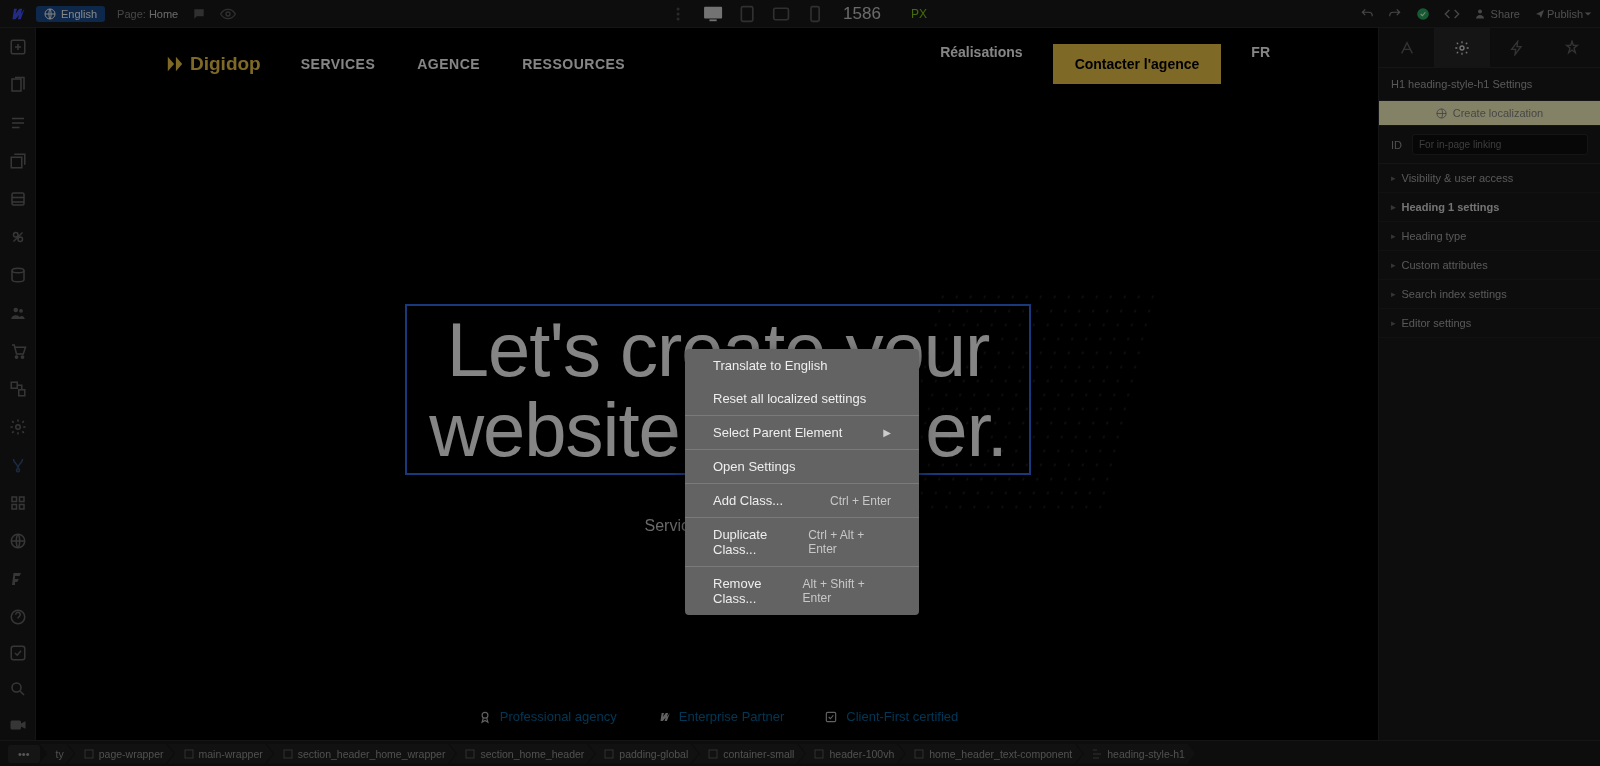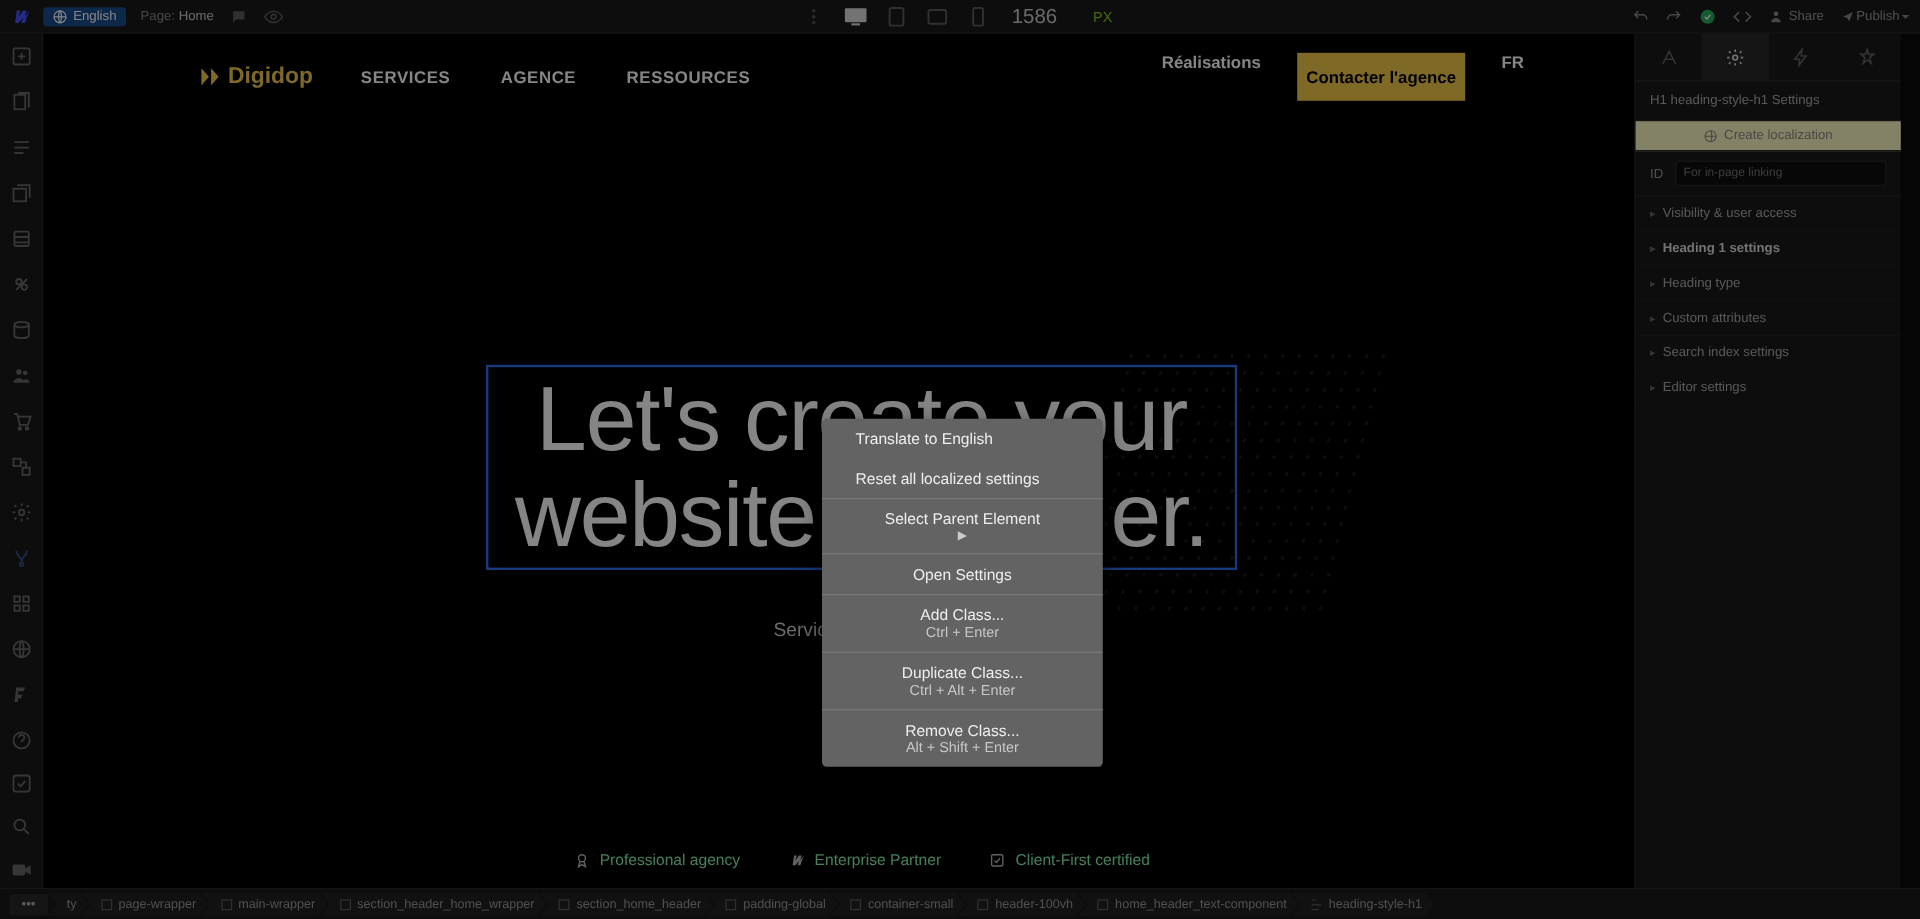--- a/index.html
+++ b/index.html
@@ -28,37 +28,37 @@
 
 
 .canvas { position: absolute; top: 28px; left: 36px; right: 200px; bottom: 26px; background: #000; overflow: hidden; }
 .site-header { position: absolute; top: 0; left: 0; right: 0; height: 72px; display: flex; align-items: center; padding: 0 130px 0 130px; }
 .site-logo { display: flex; align-items: center; gap: 6px; color: #f2c94c; font-weight: 700; font-size: 19px; }
 .site-logo .logo-mark { width: 18px; height: 18px; }
 .site-nav { display: flex; gap: 42px; margin-left: 40px; }
 .site-nav a { color: #fff; text-decoration: none; font-size: 14px; font-weight: 600; letter-spacing: 0.5px; }
 .site-header .right-nav { margin-left: auto; display: flex; gap: 30px; }
 .site-header .right-nav .link-plain { color: #fff; font-size: 14px; font-weight: 600; }
-.site-header .cta { background: #f2c94c; color: #000; padding: 12px 8px; font-weight: 700; font-size: 14px; }
+.site-header .cta { background: #f2c94c; color: #000; padding: 12px 22px; font-weight: 700; font-size: 14px; }
 .site-header .lang-switch { color: #fff; font-size: 14px; font-weight: 700; }
 
 .hero { position: absolute; top: 72px; left: 0; right: 0; bottom: 0; display: flex; flex-direction: column; align-items: center; justify-content: center; }
 .hero .decor-grid { position: absolute; top: 190px; right: 270px; width: 220px; height: 220px; background-image: radial-gradient(circle, #2c2c2c 1.5px, transparent 1.5px); background-size: 14px 14px; opacity: 0.6; transform: skewX(-14deg); }
 .hero h1 { font-size: 76px; font-weight: 500; color: #fff; text-align: center; line-height: 1.05; letter-spacing: -1px; padding: 4px 22px; position: relative; border: 2px solid #2f6fed; }
 .hero h1 .line { display: block; }
 .hero .sub-links { margin-top: 40px; display: flex; gap: 40px; color: #ccc; font-size: 16px; align-items: center; }
 .hero .sub-links .sl { display: flex; align-items: center; gap: 8px; }
 .hero .sub-links .arrow { color: #f2c94c; transform: rotate(-45deg); display: inline-block; font-size: 18px; }
 
-.trust-row { position: absolute; bottom: 16px; left: 0; right: 0; display: flex; justify-content: center; gap: 40px; color: #86efac; font-size: 13px; }
+.trust-row { position: absolute; bottom: 16px; left: 0; right: 0; display: flex; justify-content: center; gap: 40px; color: #0369a1; font-size: 13px; }
 .trust-row .ti { display: flex; align-items: center; gap: 8px; }
 .trust-row .ti svg { width: 14px; height: 14px; }
 
 
-.rightpanel { position: absolute; top: 28px; right: 16px; width: 222px; bottom: 26px; background: #1a1a1a; border-left: 1px solid #2a2a2a; z-index: 90; }
+.rightpanel { position: absolute; top: 28px; right: 0; width: 222px; bottom: 26px; background: #1a1a1a; border-left: 1px solid #2a2a2a; z-index: 90; }
 .rightpanel .tab-row { display: flex; height: 40px; border-bottom: 1px solid #2a2a2a; }
 .rightpanel .tab-row .tab { flex: 1; display: flex; align-items: center; justify-content: center; opacity: 0.5; }
 .rightpanel .tab-row .tab.active { background: #2a2a2a; opacity: 1; }
 .rightpanel .panel-title { padding: 10px 12px; color: #aaa; font-size: 11px; border-bottom: 1px solid #2a2a2a; }
 .rightpanel .localize-btn { margin: 0; padding: 6px 0; text-align: center; background: #fef9c3; color: #888; font-size: 11px; border-bottom: 1px solid #2a2a2a; display: flex; align-items: center; justify-content: center; gap: 6px; }
 .rightpanel .id-row { display: flex; align-items: center; padding: 8px 12px; gap: 10px; border-bottom: 1px solid #2a2a2a; }
 .rightpanel .id-row label { font-size: 11px; color: #999; }
 .rightpanel .id-row input { flex: 1; background: #0f0f0f; border: 1px solid #2a2a2a; color: #666; font-size: 10px; padding: 4px 6px; border-radius: 3px; }
 .rightpanel .acc-item { padding: 8px 12px; font-size: 11px; color: #aaa; border-bottom: 1px solid #222; display: flex; align-items: center; gap: 6px; }
 .rightpanel .acc-item::before { content: "▸"; font-size: 9px; color: #666; }
@@ -67,21 +67,21 @@
 
 .bottombar { position: absolute; bottom: 0; left: 0; right: 0; height: 26px; background: #1a1a1a; border-top: 1px solid #2a2a2a; display: flex; align-items: center; padding: 0 8px; gap: 0; overflow: hidden; z-index: 100; }
 .bottombar .bc-more { background: #2a2a2a; padding: 3px 10px; border-radius: 3px; margin-right: 6px; font-size: 11px; color: #aaa; }
 .bottombar .crumb { display: flex; align-items: center; gap: 5px; padding: 0 10px 0 16px; height: 20px; font-size: 10.5px; color: #999; position: relative; background: #222; clip-path: polygon(0 0, calc(100% - 8px) 0, 100% 50%, calc(100% - 8px) 100%, 0 100%, 8px 50%); margin-left: -6px; }
 .bottombar .crumb:first-of-type { clip-path: polygon(0 0, calc(100% - 8px) 0, 100% 50%, calc(100% - 8px) 100%, 0 100%); margin-left: 0; }
 .bottombar .crumb svg { width: 10px; height: 10px; opacity: 0.6; }
 
 
 .ctx-menu { position: absolute; top: 349px; left: 685px; width: 234px; background: #636363; border-radius: 4px; box-shadow: 0 6px 20px rgba(0,0,0,0.5); z-index: 500; overflow: hidden; font-size: 13px; }
 .ctx-menu .ctx-item { padding: 9px 28px; color: #eee; display: flex; justify-content: space-between; align-items: center; }
-.ctx-menu .ctx-item.sep { border-top: 1px solid #7a7a7a; flex-direction: column; }
+.ctx-menu .ctx-item.sep { border-top: 1px solid #7a7a7a; }
 .ctx-menu .ctx-item .shortcut { color: #c8c8c8; font-size: 12px; }
 .ctx-menu .ctx-item .sub-arrow { color: #ccc; font-size: 10px; }
 
 
 .dim { position: absolute; inset: 0; background: rgba(0,0,0,0.48); z-index: 200; pointer-events: none; }
 .ctx-menu { z-index: 300; }
 
 svg { display: block; }
 </style>
 </head>

